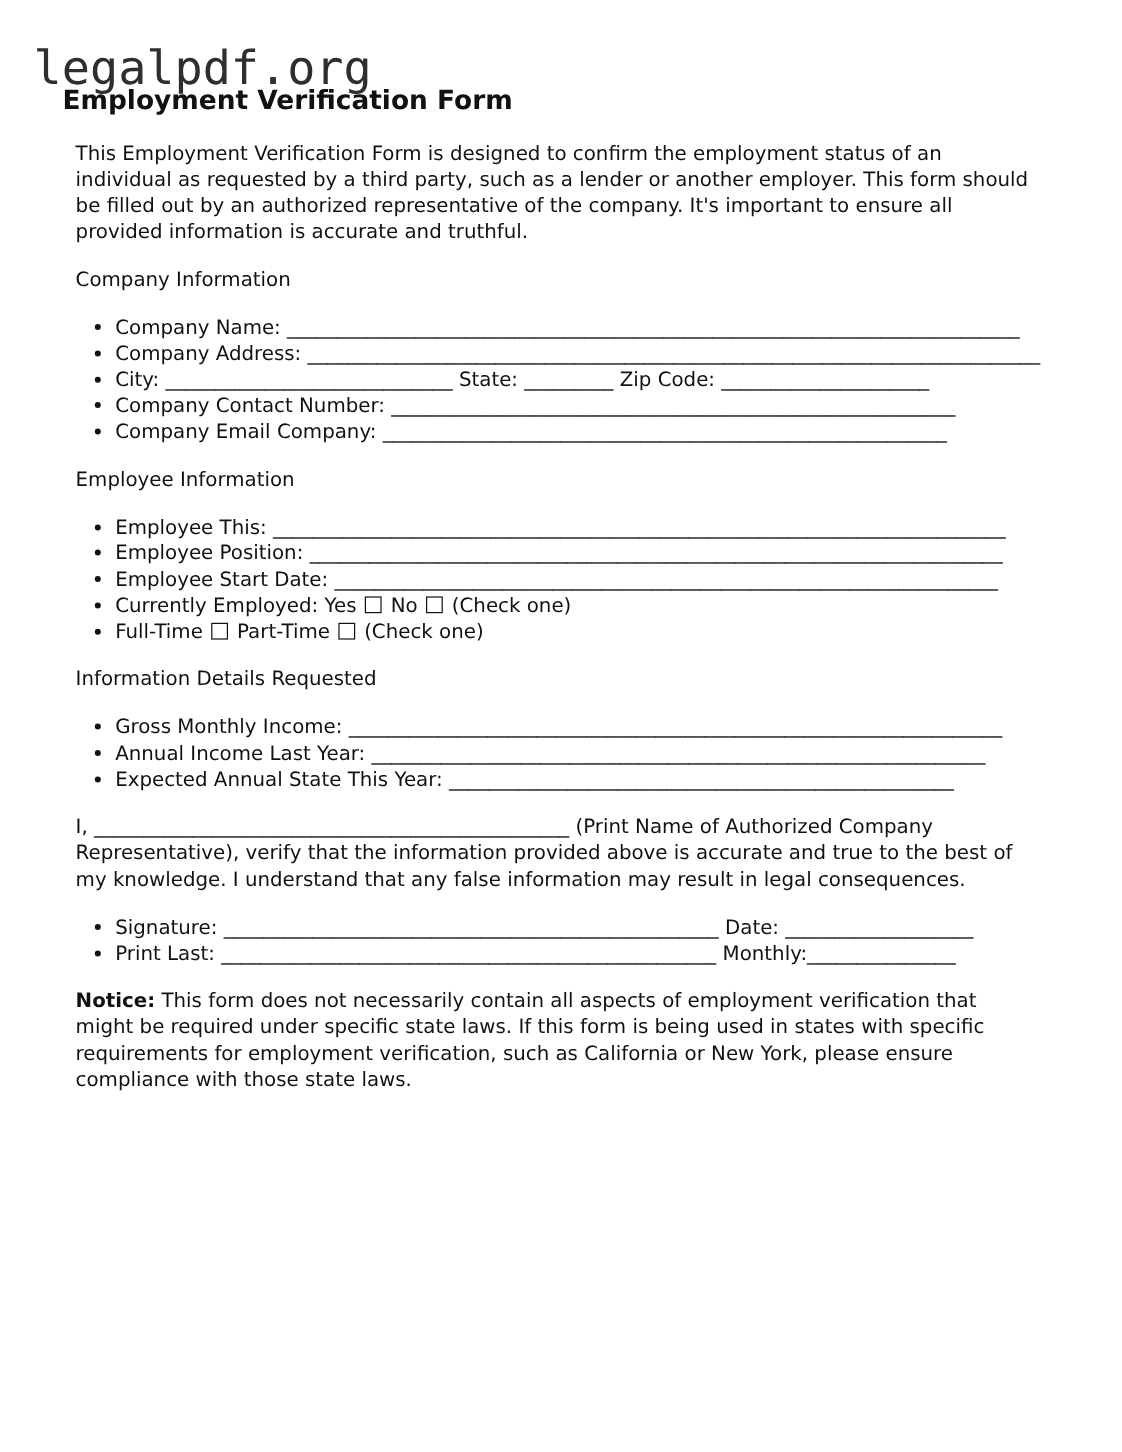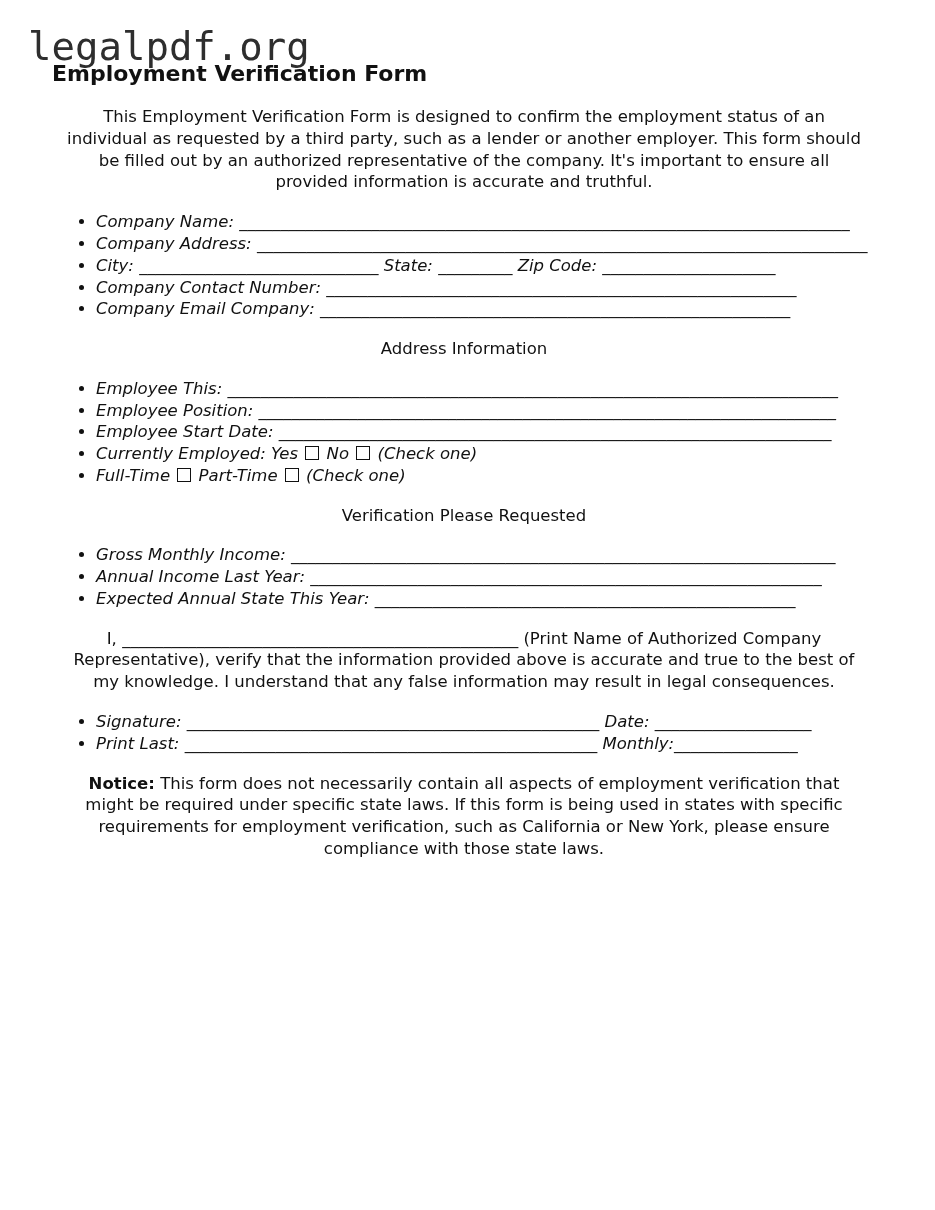--- a/index.html
+++ b/index.html
@@ -9,44 +9,44 @@
   }
   .page {
     width: 935px;
     height: 1210px;
     box-sizing: border-box;
     background: #ffffff;
     color: #111111;
     font-family: "DejaVu Sans", "Liberation Sans", sans-serif;
     font-size: 16.5px;
     line-height: 1.32;
-    padding: 26px 59px 0 52px;
+    padding: 37px 59px 0 52px;
     overflow: hidden;
   }
   .logo {
     font-family: "DejaVu Sans Mono", "Liberation Mono", monospace;
     font-size: 39px;
     line-height: 1.08;
     color: #2e2e2e;
     margin-left: -24px;
     white-space: nowrap;
   }
   .title {
     font-size: 22px;
     font-weight: bold;
     margin: -9px 0 4px 0;
   }
-  p { margin: 18px 11px; text-align: center; }
+  p { margin: 18px 11px; }
   .b { font-weight: bold; }
   ul {
     margin: 18px 0;
     padding-left: 44px;
     list-style: disc outside;
   }
-  li { line-height: 1.32; font-style: italic; }
+  li { line-height: 1.32; }
   .blank {
     white-space: nowrap;
     letter-spacing: 0;
   }
   .cb {
     display: inline-block;
     width: 12px;
     height: 12px;
     border: 1.5px solid #111111;
     vertical-align: -1px;
@@ -58,40 +58,41 @@
 <body>
 
 <div class="page">
 
   <div class="logo">legalpdf.org</div>
   <h1 class="title">Employment Verification Form</h1>
 
   <p>This Employment Verification Form is designed to confirm the employment status of an individual as requested by a third party, such as a lender or another employer. This form should be filled out by an authorized representative of the company. It's important to ensure all provided information is accurate and truthful.</p>
 
 
+  <p>Company Information</p>
 
   <ul>
     <li><span>Company Name:</span> <span class="blank">__________________________________________________________________________</span></li>
     <li><span>Company Address:</span> <span class="blank">__________________________________________________________________________</span></li>
     <li><span>City:</span> <span class="blank">_____________________________</span> <span>State:</span> <span class="blank">_________</span> <span>Zip Code:</span> <span class="blank">_____________________</span></li>
     <li><span>Company Contact Number:</span> <span class="blank">_________________________________________________________</span></li>
     <li><span>Company Email Company:</span> <span class="blank">_________________________________________________________</span></li>
   </ul>
 
-  <p>Address Information</p>
+  <p>Employee Information</p>
 
   <ul>
     <li><span>Employee This:</span> <span class="blank">__________________________________________________________________________</span></li>
     <li><span>Employee Position:</span> <span class="blank">______________________________________________________________________</span></li>
     <li><span>Employee Start Date:</span> <span class="blank">___________________________________________________________________</span></li>
     <li><span>Currently Employed: Yes</span> <span class="cb"></span> <span>No</span> <span class="cb"></span> <span>(Check one)</span></li>
     <li><span>Full-Time</span> <span class="cb"></span> <span>Part-Time</span> <span class="cb"></span> <span>(Check one)</span></li>
   </ul>
 
-  <p>Verification Please Requested</p>
+  <p>Information Details Requested</p>
 
   <ul>
     <li><span>Gross Monthly Income:</span> <span class="blank">__________________________________________________________________</span></li>
     <li><span>Annual Income Last Year:</span> <span class="blank">______________________________________________________________</span></li>
     <li><span>Expected Annual State This Year:</span> <span class="blank">___________________________________________________</span></li>
   </ul>
 
 
   <p><span>I,</span> <span class="blank">________________________________________________</span> <span>(Print Name of Authorized Company Representative), verify that the information provided above is accurate and true to the best of my knowledge. I understand that any false information may result in legal consequences.</span></p>
 

